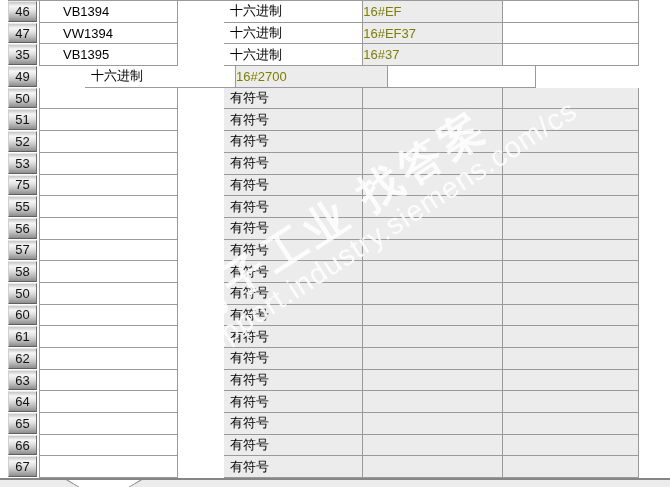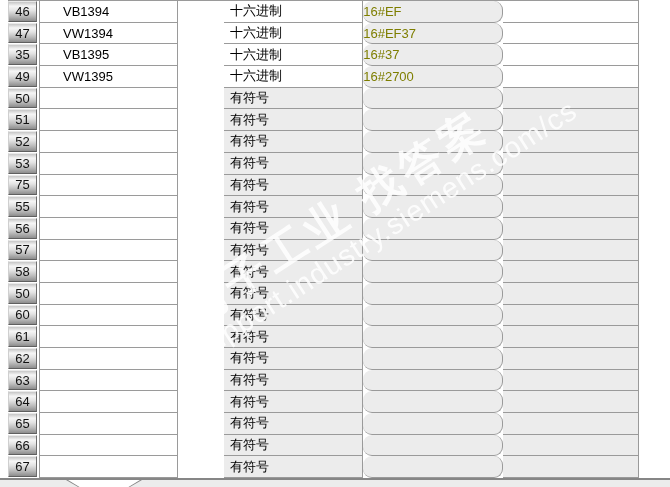--- a/index.html
+++ b/index.html
@@ -31,21 +31,21 @@
   }
   .cell {
     box-sizing:border-box; border-right:1px solid var(--grid);
     border-bottom:1px solid var(--grid);
     display:flex; align-items:center;
     font-size:13px; color:#000; background:var(--cellgray);
     overflow:hidden; white-space:nowrap;
   }
   .addr { width:149px; border-left:1px solid var(--grid); padding-left:23px; background:#ffffff; }
   .fmt  { width:151px; padding-left:6px;margin-left:46px; }
-  .val  { width:152px; color:var(--valcol);border-radius:9px; }
+  .val  { width:152px; color:var(--valcol); }
   .last { width:148px; }
   .row.filled .fmt  { background:#ffffff; }
   .row.filled .last { background:#ffffff; }
 
   .strip {
     position:absolute; left:0; top:478px; width:670px; height:9px;
     background:var(--cellgray);
   }
   .strip-line { height:2px; background:#868686; }
   .tab-outer {
@@ -107,21 +107,20 @@
     <div class="cell addr">VB1395</div>
     <div class="cell fmt">十六进制</div>
     <div class="cell val">16#37</div>
     <div class="cell last"></div>
   </div>
 
   <div class="row filled">
     <div class="rowhead">
       <div class="rowbtn">49</div>
     </div>
-    <div class="cell addr">VW1395</div>
     <div class="cell fmt">十六进制</div>
     <div class="cell val">16#2700</div>
     <div class="cell last"></div>
   </div>
 
   <div class="row">
     <div class="rowhead">
       <div class="rowbtn">50</div>
     </div>
     <div class="cell addr"></div>

